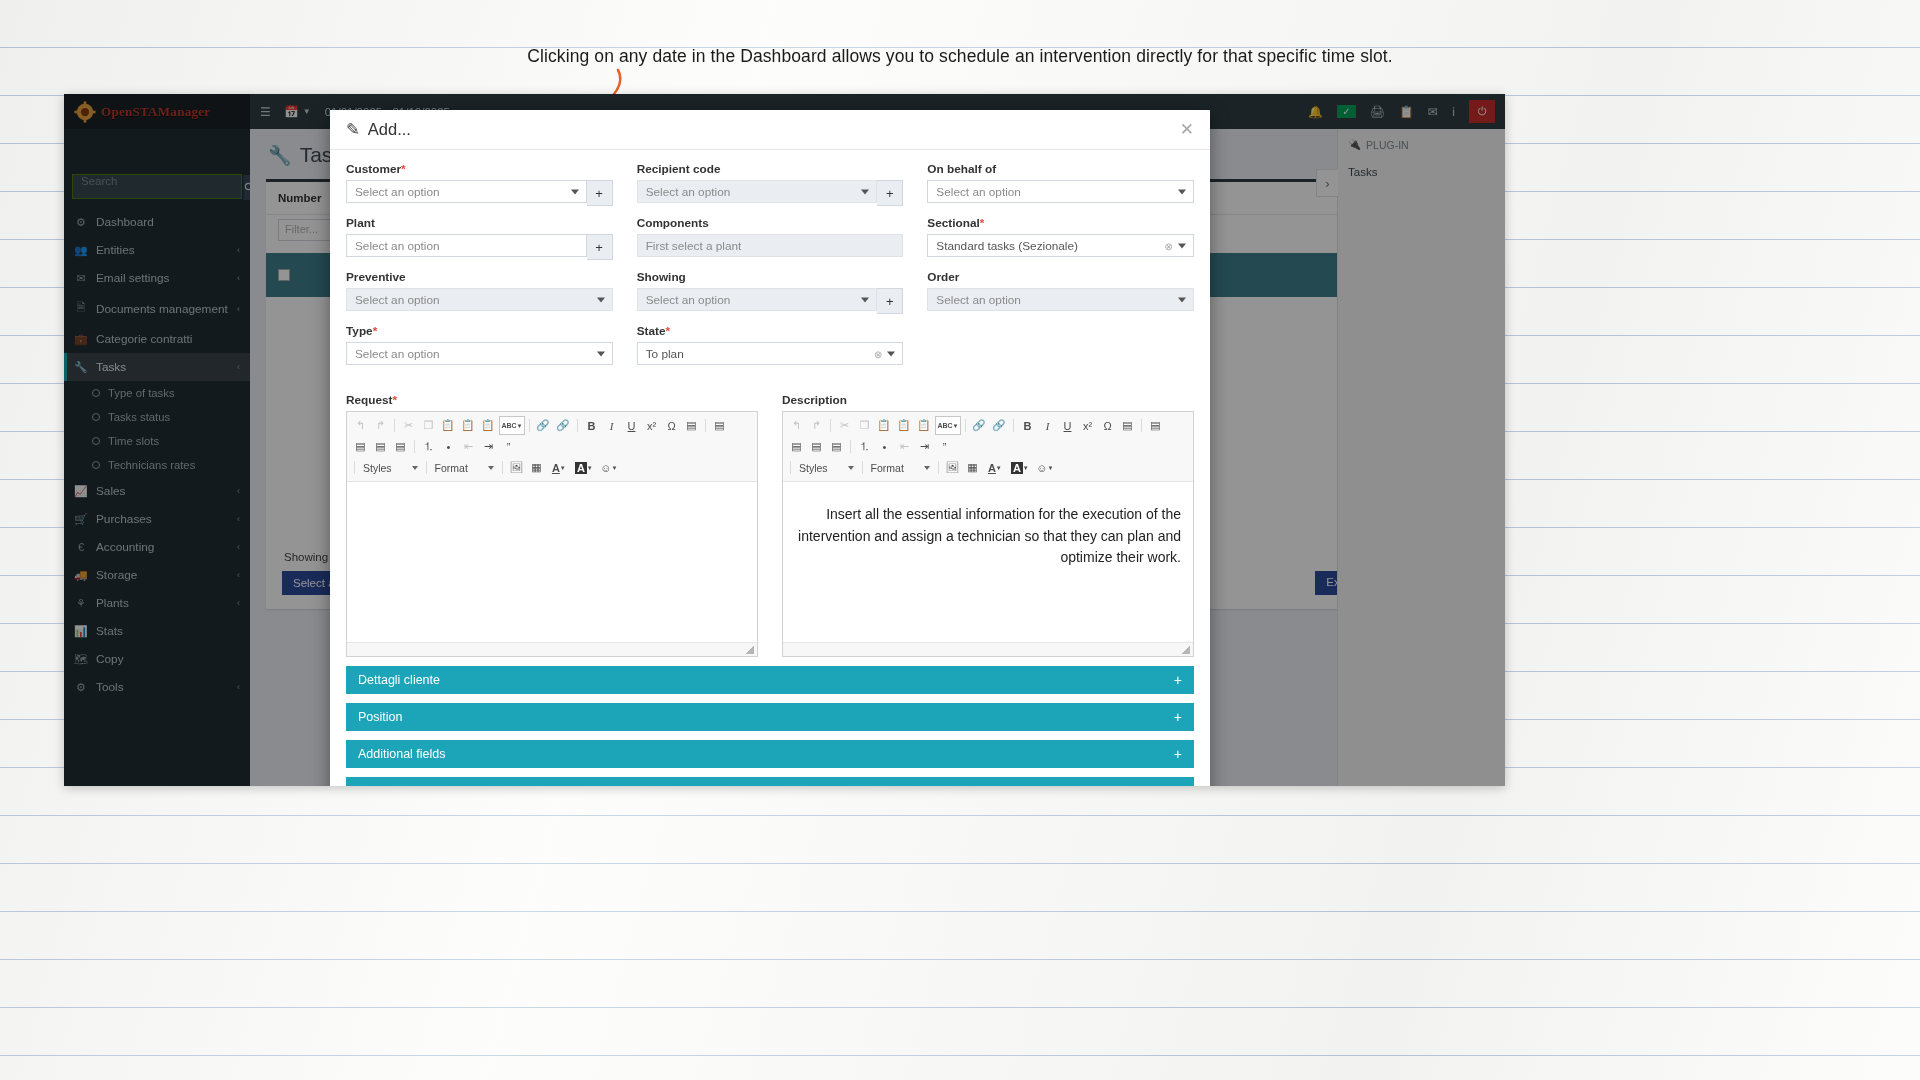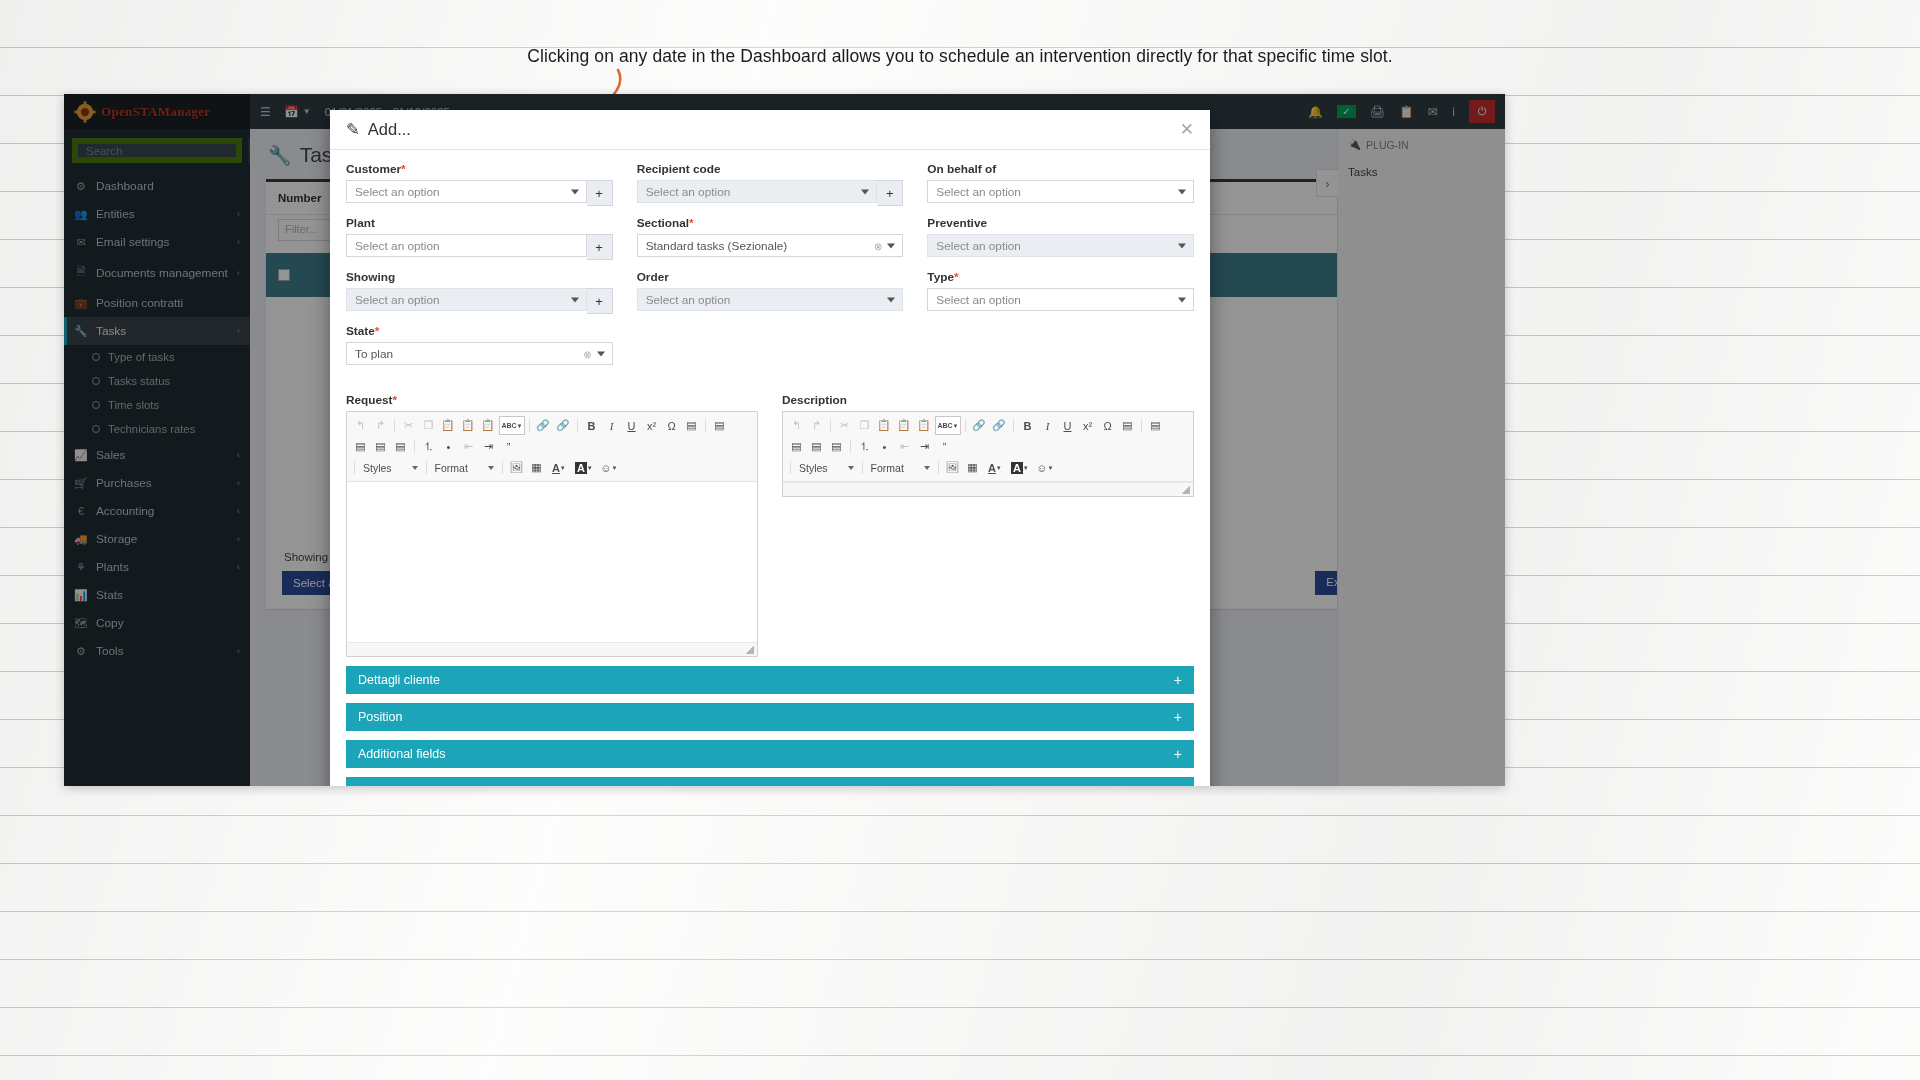--- a/index.html
+++ b/index.html
@@ -81,22 +81,22 @@
     content: ""; position: absolute; left: 8px; top: 5px;
     width: 10px; height: 10px; border-radius: 50%; background: #9aa6ab;
   }
   .avatar::after {
     content: ""; position: absolute; left: 4px; top: 17px;
     width: 18px; height: 12px; border-radius: 9px 9px 0 0; background: #9aa6ab;
   }
   .user-name { font-size: 12px; color: #cfd8dc; }
   .search-wrap { padding: 9px 8px; }
   .search-box {
-    display: flex; align-items: center;
-    background: #374850; border: 6px solid #4d7c0f; height: 25px;
+    display: flex; align-items: flex-start;
+    background: #374850; border: 1px solid #4d7c0f; height: 25px; margin-top: 36px;
   }
   .search-box input {
     flex: 1; background: transparent; border: none; outline: none;
     color: #9aa6ab; font-size: 11.5px; padding: 0 8px;
     font-family: "Liberation Sans", sans-serif;
   }
   .search-box input::placeholder { color: #7b8a90; }
   .search-btn {
     width: 28px; height: 25px; background: #374850;
     display: flex; align-items: center; justify-content: center;
@@ -324,21 +324,21 @@
           <span>Email settings</span>
           <span class="caret">‹</span>
         </div>
         <div class="nav-item">
           <span class="ni">🗎</span>
           <span>Documents management</span>
           <span class="caret">‹</span>
         </div>
         <div class="nav-item">
           <span class="ni">💼</span>
-          <span>Position contratti</span>
+          <span>Categorie contratti</span>
         </div>
         <div class="nav-item active">
           <span class="ni">🔧</span>
           <span>Tasks</span>
           <span class="caret">‹</span>
         </div>
         <div class="nav-sub">
           <span class="dot"></span>
           <span>Type of tasks</span>
         </div>
@@ -496,20 +496,28 @@
           <div class="fg">
             <label class="fl">Plant</label>
             <div class="ctrl-wrap">
               <div class="ctrl">
                 <span>Select an option</span>
               </div>
               <div class="addon">+</div>
             </div>
           </div>
           <div class="fg">
+            <label class="fl">Components</label>
+            <div class="ctrl-wrap">
+              <div class="ctrl disabled">
+                <span>First select a plant</span>
+              </div>
+            </div>
+          </div>
+          <div class="fg">
             <label class="fl">Sectional<span class="req">*</span></label>
             <div class="ctrl-wrap">
               <div class="ctrl value">
                 <span>Standard tasks (Sezionale)</span>
                 <span class="clear-x">⊗</span>
                 <span class="caret-dn"></span>
               </div>
             </div>
           </div>
           <div class="fg">
@@ -698,20 +706,21 @@
                   <span class="tbi" style="width: 24px;">
                     <span style="background:#333;color:#fff;font-weight:bold;padding:0 2px">A</span>
                     <span style="font-size:6px">▼</span>
                   </span>
                   <span class="tbi" style="width: 24px;">
                     <span>☺</span>
                     <span style="font-size:6px">▼</span>
                   </span>
                 </div>
               </div>
+              <div class="ed-area right">Insert all the essential information for the execution of the intervention and assign a technician so that they can plan and optimize their work.</div>
               <div class="ed-foot">
                 <span class="ed-grip"></span>
               </div>
             </div>
           </div>
         </div>
       <div id="accordions">
           <div class="acc">
             <span>Dettagli cliente</span>
             <span class="plus">+</span>

